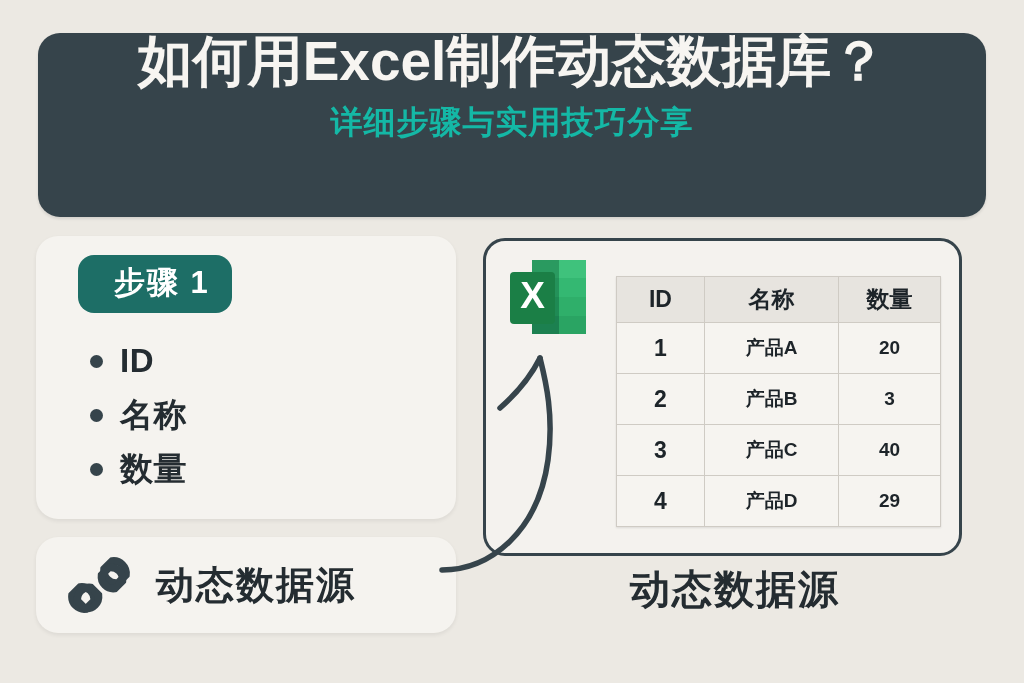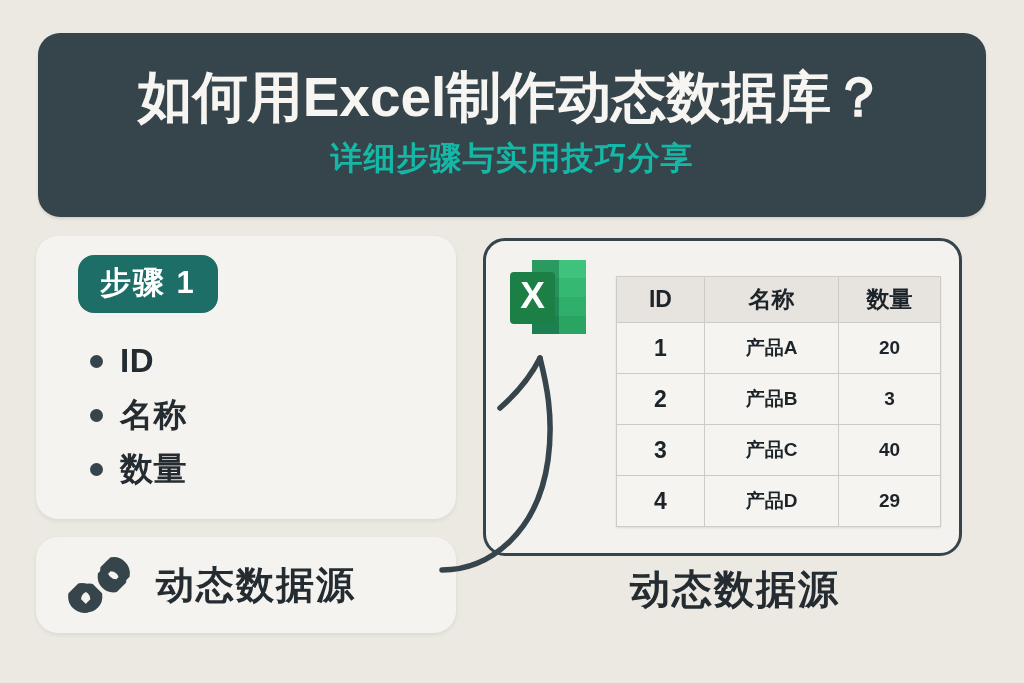--- a/index.html
+++ b/index.html
@@ -23,21 +23,21 @@
     position: absolute;
     left: 38px;
     top: 33px;
     width: 948px;
     height: 184px;
     background: #36444b;
     border-radius: 22px;
     display: flex;
     flex-direction: column;
     align-items: center;
-    justify-content: center;
+    justify-content: flex-start;
     box-shadow: 0 2px 3px rgba(0,0,0,0.10);
   }
   #header-title {
     color: #f7f5f1;
     font-size: 55px;
     font-weight: bold;
     letter-spacing: 0px;
     line-height: 1.05;
     white-space: nowrap;
     text-align: center;
@@ -64,21 +64,21 @@
     top: 236px;
     width: 420px;
     height: 283px;
   }
   #step-badge {
     position: absolute;
     left: 42px;
     top: 19px;
     background: #1d6e66;
     border-radius: 16px;
-    padding: 7px 22px 9px 22px;
+    padding: 7px 22px 9px 36px;
     display: inline-block;
   }
   #step-badge-label {
     color: #ffffff;
     font-size: 31px;
     font-weight: bold;
     letter-spacing: 2px;
     white-space: nowrap;
   }
   #field-list {

